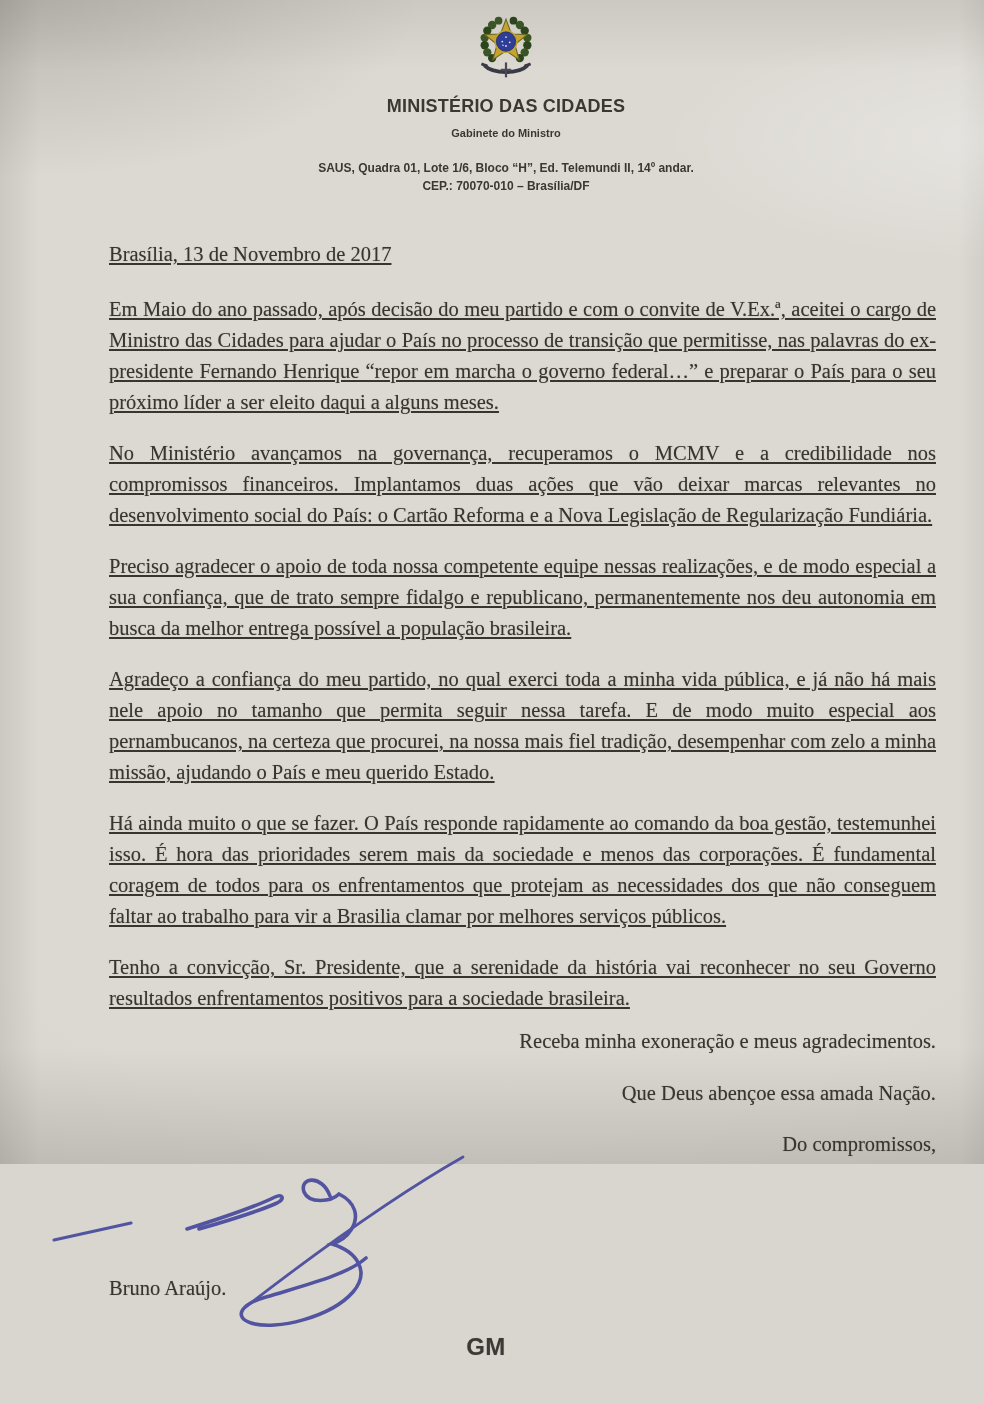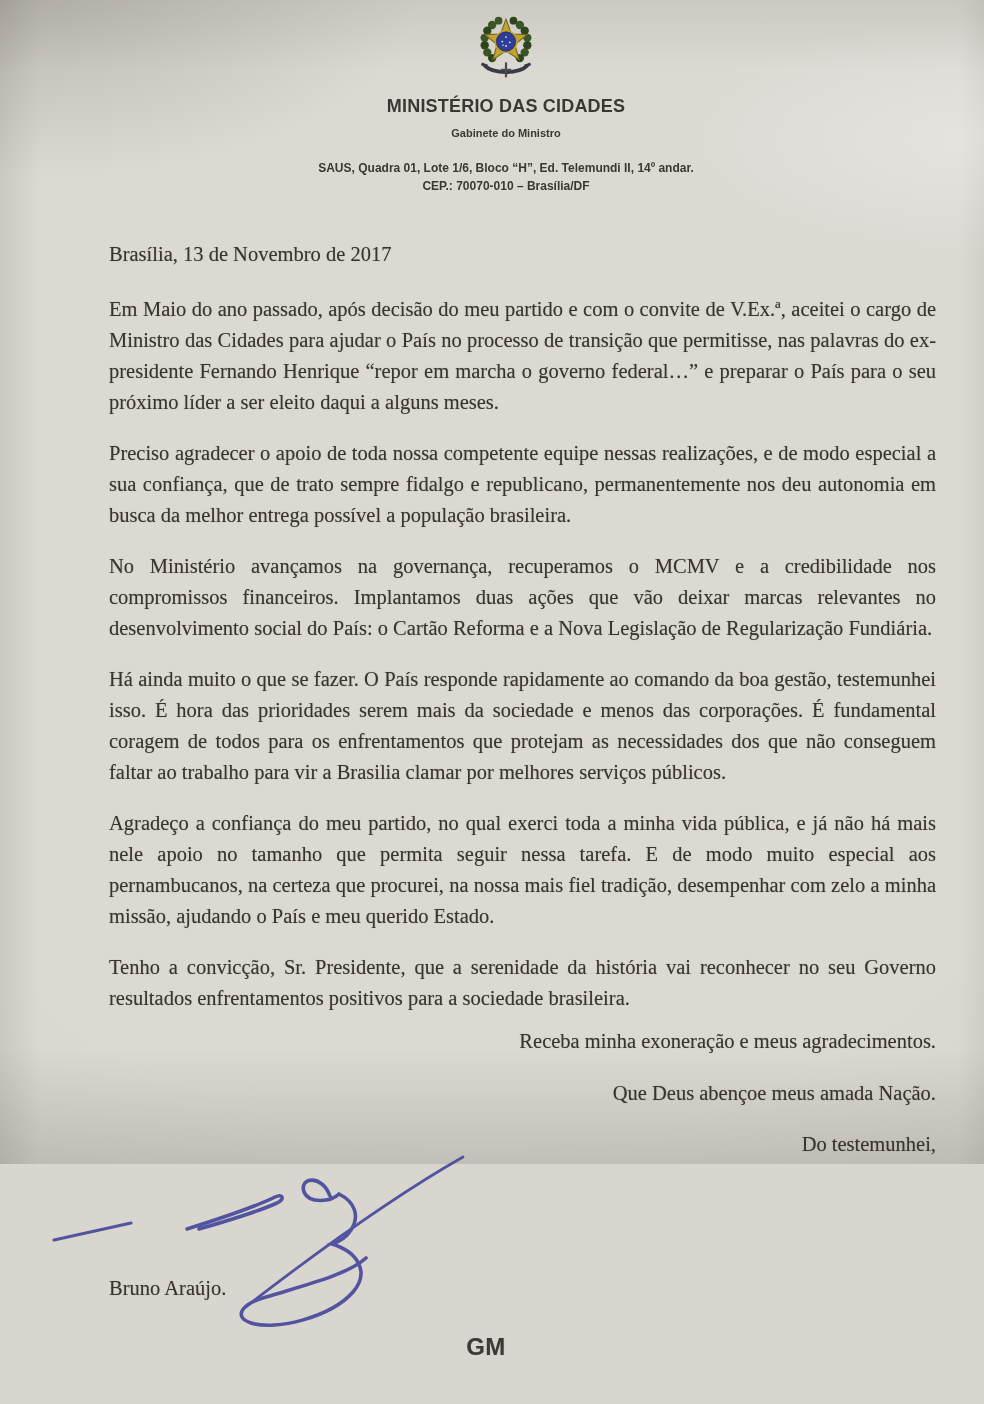--- a/index.html
+++ b/index.html
@@ -28,23 +28,23 @@
   .office   { font-size: 11px; margin-top: 10px; }
   .addr     { font-size: 12px;  margin-top: 22px; }
   .cep      { font-size: 12px;  margin-top: 4px; }
 
   .letter {
     padding: 0 62px 0 95px;
     font-size: 20.5px; line-height: 31px; color: #38342e;
     text-align: justify;
     text-shadow: 0 0 1px rgba(56,52,46,0.38);
   }
-  .date       { margin-top: 46px; text-align: left; }
+  .date       { margin-top: 46px; text-align: left; text-decoration: underline; }
   .salutation { margin-top: 44px; text-align: left; }
-  p.para      { margin: 20px 0 0; }
+  p.para      { margin: 20px 0 0; text-decoration: underline; }
   p.para:first-of-type { margin-top: 24px; }
   .single     { margin-top: 12px; text-align: right; }
 
   .sig-block { position: relative; height: 150px; }
   .sig-svg   { position: absolute; left: -62px; top: -30px; pointer-events: none; }
   .signer    { position: absolute; left: 0; top: 92px; }
 
   .footer {
     margin-top: 2px; text-align: center;
     font-family: "Liberation Sans", sans-serif; font-weight: bold;
@@ -98,29 +98,29 @@
     <div class="ministry">MINISTÉRIO DAS CIDADES</div>
     <div class="office">Gabinete do Ministro</div>
     <div class="addr">SAUS, Quadra 01, Lote 1/6, Bloco “H”, Ed. Telemundi II, 14º andar.</div>
     <div class="cep">CEP.: 70070-010 – Brasília/DF</div>
   </div>
 
   <div class="letter">
     <div class="date">Brasília, 13 de Novembro de 2017</div>
 
     <p class="para">Em Maio do ano passado, após decisão do meu partido e com o convite de V.Ex.ª, aceitei o cargo de Ministro das Cidades para ajudar o País no processo de transição que permitisse, nas palavras do ex-presidente Fernando Henrique “repor em marcha o governo federal…” e preparar o País para o seu próximo líder a ser eleito daqui a alguns meses.</p>
+    <p class="para">No Ministério avançamos na governança, recuperamos o MCMV e a credibilidade nos compromissos financeiros. Implantamos duas ações que vão deixar marcas relevantes no desenvolvimento social do País: o Cartão Reforma e a Nova Legislação de Regularização Fundiária.</p>
     <p class="para">Preciso agradecer o apoio de toda nossa competente equipe nessas realizações, e de modo especial a sua confiança, que de trato sempre fidalgo e republicano, permanentemente nos deu autonomia em busca da melhor entrega possível a população brasileira.</p>
-    <p class="para">No Ministério avançamos na governança, recuperamos o MCMV e a credibilidade nos compromissos financeiros. Implantamos duas ações que vão deixar marcas relevantes no desenvolvimento social do País: o Cartão Reforma e a Nova Legislação de Regularização Fundiária.</p>
+    <p class="para">Agradeço a confiança do meu partido, no qual exerci toda a minha vida pública, e já não há mais nele apoio no tamanho que permita seguir nessa tarefa. E de modo muito especial aos pernambucanos, na certeza que procurei, na nossa mais fiel tradição, desempenhar com zelo a minha missão, ajudando o País e meu querido Estado.</p>
     <p class="para">Há ainda muito o que se fazer. O País responde rapidamente ao comando da boa gestão, testemunhei isso. É hora das prioridades serem mais da sociedade e menos das corporações. É fundamental coragem de todos para os enfrentamentos que protejam as necessidades dos que não conseguem faltar ao trabalho para vir a Brasilia clamar por melhores serviços públicos.</p>
-    <p class="para">Agradeço a confiança do meu partido, no qual exerci toda a minha vida pública, e já não há mais nele apoio no tamanho que permita seguir nessa tarefa. E de modo muito especial aos pernambucanos, na certeza que procurei, na nossa mais fiel tradição, desempenhar com zelo a minha missão, ajudando o País e meu querido Estado.</p>
     <p class="para">Tenho a convicção, Sr. Presidente, que a serenidade da história vai reconhecer no seu Governo resultados enfrentamentos positivos para a sociedade brasileira.</p>
 
     <p class="single">Receba minha exoneração e meus agradecimentos.</p>
-    <p class="single">Que Deus abençoe meus amada Nação.</p>
-    <p class="single">Do testemunhei,</p>
+    <p class="single">Que Deus abençoe essa amada Nação.</p>
+    <p class="single">Do compromissos,</p>
 
     <div class="sig-block">
       <svg class="sig-svg" width="460" height="195" viewBox="0 0 460 195" aria-hidden="true">
         <g fill="none" stroke="#474a9d" stroke-width="3.2" stroke-linecap="round" opacity="0.92">
 
           <path d="M7,89 C30,84 56,78 84,72"></path>
 
           <path d="M140,78 C175,67 210,55 228,46 C236,42 238,48 230,52 C208,62 180,70 152,78" stroke-width="3.6"></path>
 
           <path d="M283,45 C275,23 252,26 257,41 C262,53 284,51 292,43 C308,51 313,65 304,79 C299,87 291,91 285,93 C311,101 323,121 306,141 C284,166 229,180 204,172 C186,166 194,153 219,146 C258,134 300,124 319,107" stroke-width="3.6"></path>

